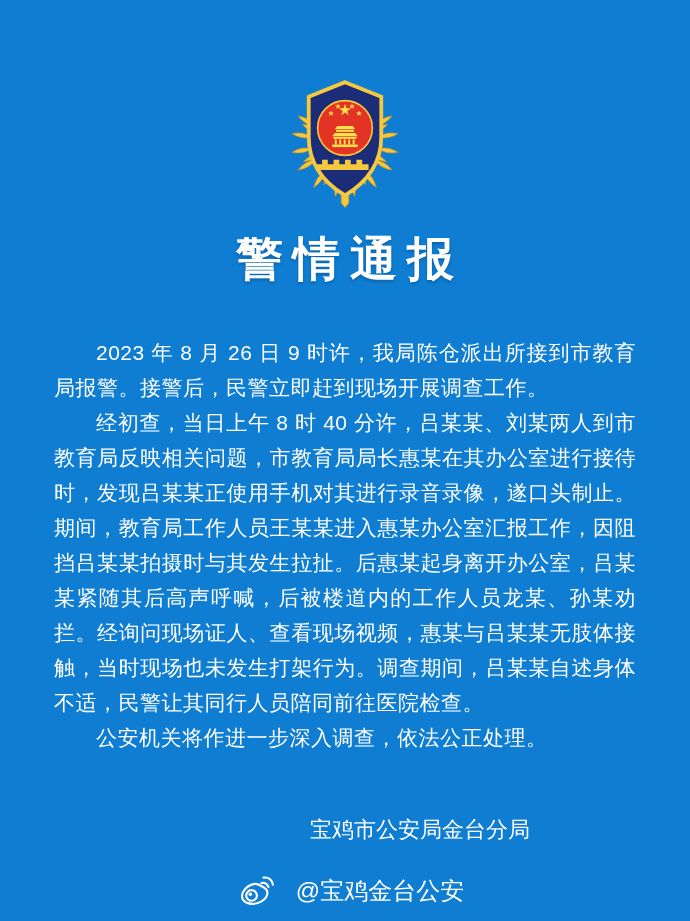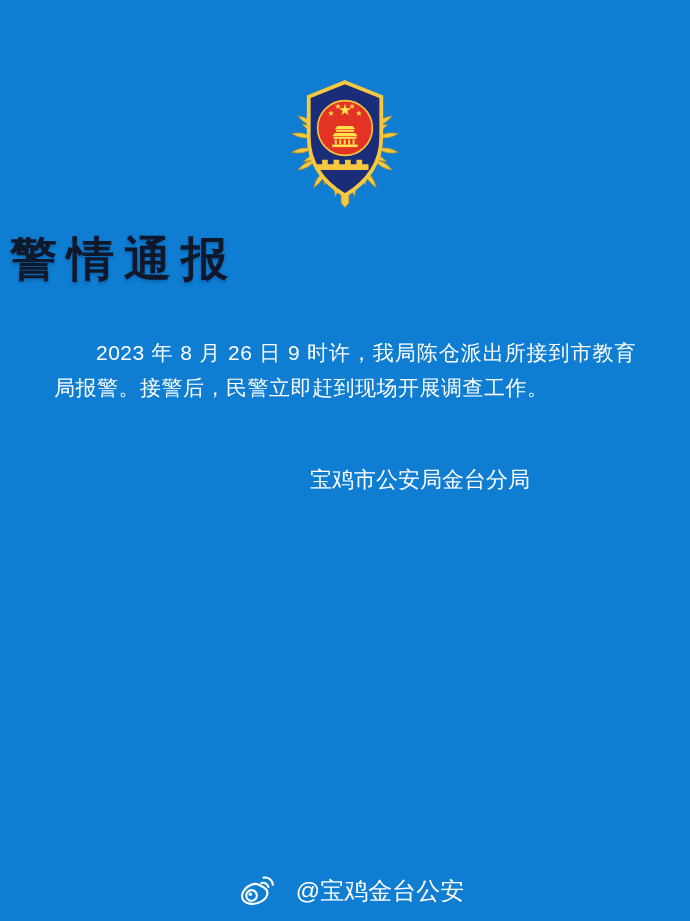--- a/index.html
+++ b/index.html
@@ -10,25 +10,26 @@
     overflow:hidden;
     font-family:"Liberation Sans","DejaVu Sans",sans-serif;
     color:#ffffff;
   }
   .emblem-wrap{
     width:140px;height:148px;
     margin:68px auto 0;
   }
   .notice-title{
     margin-top:12px;
+    text-align:center;
     font-size:47px;
     font-weight:700;
     letter-spacing:10px;
     text-indent:10px; 
-    color:#0f172a;
+    color:#ffffff;
     text-shadow:0 2px 3px rgba(0,40,90,.30);
   }
   .body-text{
     margin:44px 54px 0;
     font-size:21px;
     line-height:35px;
     letter-spacing:0.5px;
     text-align:justify;
   }
   .body-text p{
@@ -112,20 +113,22 @@
       </g>
 
       <path d="M64 145 h10 v-7 h9 v7 h9 v-7 h9 v7 h9 v-7 h9 v7 h9 v-7 h9 v7 h10 v9 H64 Z" fill="#f6c83e"></path>
     </svg>
   </div>
 
   <div class="notice-title">警情通报</div>
 
   <div class="body-text">
     <p>2023 年 8 月 26 日 9 时许，我局陈仓派出所接到市教育局报警。接警后，民警立即赶到现场开展调查工作。</p>
+    <p>经初查，当日上午 8 时 40 分许，吕某某、刘某两人到市教育局反映相关问题，市教育局局长惠某在其办公室进行接待时，发现吕某某正使用手机对其进行录音录像，遂口头制止。期间，教育局工作人员王某某进入惠某办公室汇报工作，因阻挡吕某某拍摄时与其发生拉扯。后惠某起身离开办公室，吕某某紧随其后高声呼喊，后被楼道内的工作人员龙某、孙某劝拦。经询问现场证人、查看现场视频，惠某与吕某某无肢体接触，当时现场也未发生打架行为。调查期间，吕某某自述身体不适，民警让其同行人员陪同前往医院检查。</p>
+    <p>公安机关将作进一步深入调查，依法公正处理。</p>
   </div>
 
   <div class="sign-block">
     <div>宝鸡市公安局金台分局</div>
   </div>
 
   <div class="footer">
     <span class="weibo-icon-box">
       <svg viewBox="0 0 40 36" width="36" height="32" aria-hidden="true">
         <path d="M19 10 C10 11 3 19 4.5 25.5 C6 32 16 34.5 24.5 30.5 C33 26.5 35.5 18.5 29.5 14.5 C26 12.2 22 9.7 19 10 Z" fill="none" stroke="#ffffff" stroke-width="2.4"></path>

